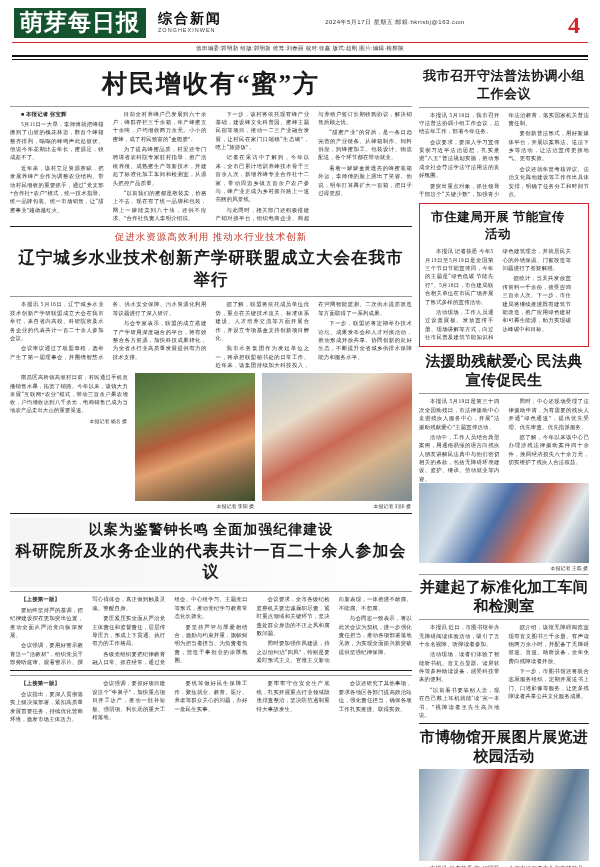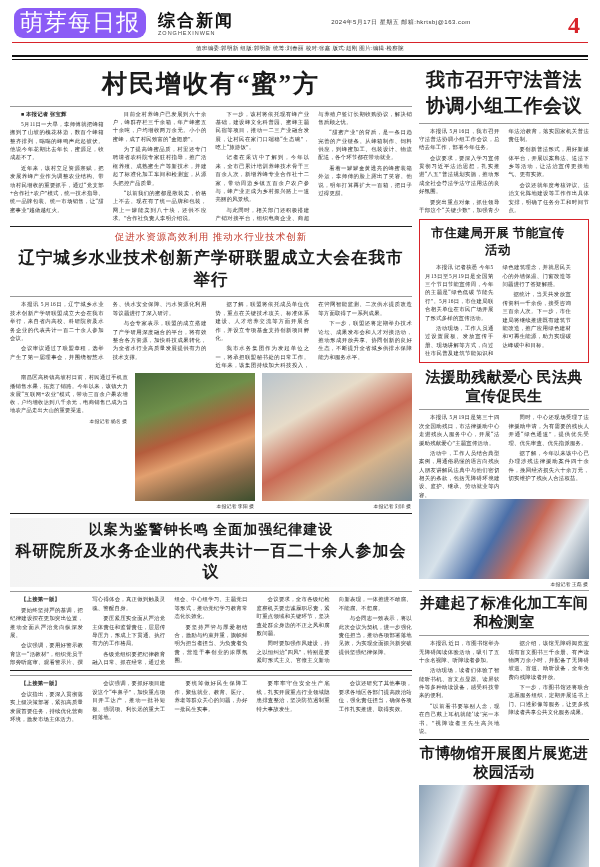--- a/index.html
+++ b/index.html
@@ -23,41 +23,40 @@
     padding: 6px 10px 4px 10px;
   }
 
   
   .masthead {
     display: flex;
     align-items: flex-start;
     padding: 2px 4px 0 4px;
   }
   .nameplate {
-    background: #8b5cf6;
+    background: #14532d;
     color: #fff;
     font-family: "Liberation Serif", serif;
-    font-weight: normal;
+    font-weight: bold;
     font-size: 23px;
     letter-spacing: 1px;
     padding: 3px 6px 4px 6px;
     line-height: 1;
     white-space: nowrap;
-    border-radius: 9px;
   }
   .section-title {
     margin-left: 12px;
     display: flex;
     flex-direction: column;
     justify-content: flex-end;
     line-height: 1;
     padding-top: 4px;
   }
   .section-title .cn {
-    font-size: 17px;
+    font-size: 14px;
     font-weight: bold;
     letter-spacing: 2px;
     color: #111;
   }
   .section-title .en {
     font-size: 5.5px;
     letter-spacing: 1px;
     color: #444;
     margin-top: 2px;
     font-family: "Liberation Sans", sans-serif;
@@ -127,21 +126,21 @@
     margin: 4px 0 3px 0;
   }
   h2.head-2 {
     font-size: 16.5px;
     font-weight: bold;
     text-align: center;
     margin: 2px 0 5px 0;
     letter-spacing: 1px;
   }
   h3.head-3 {
-    font-size: 19px;
+    font-size: 13px;
     font-weight: bold;
     text-align: center;
     margin: 3px 0 4px 0;
     letter-spacing: .5px;
   }
   .head-small {
     font-size: 15px;
     font-weight: bold;
     text-align: center;
     margin: 3px 0 3px 0;

